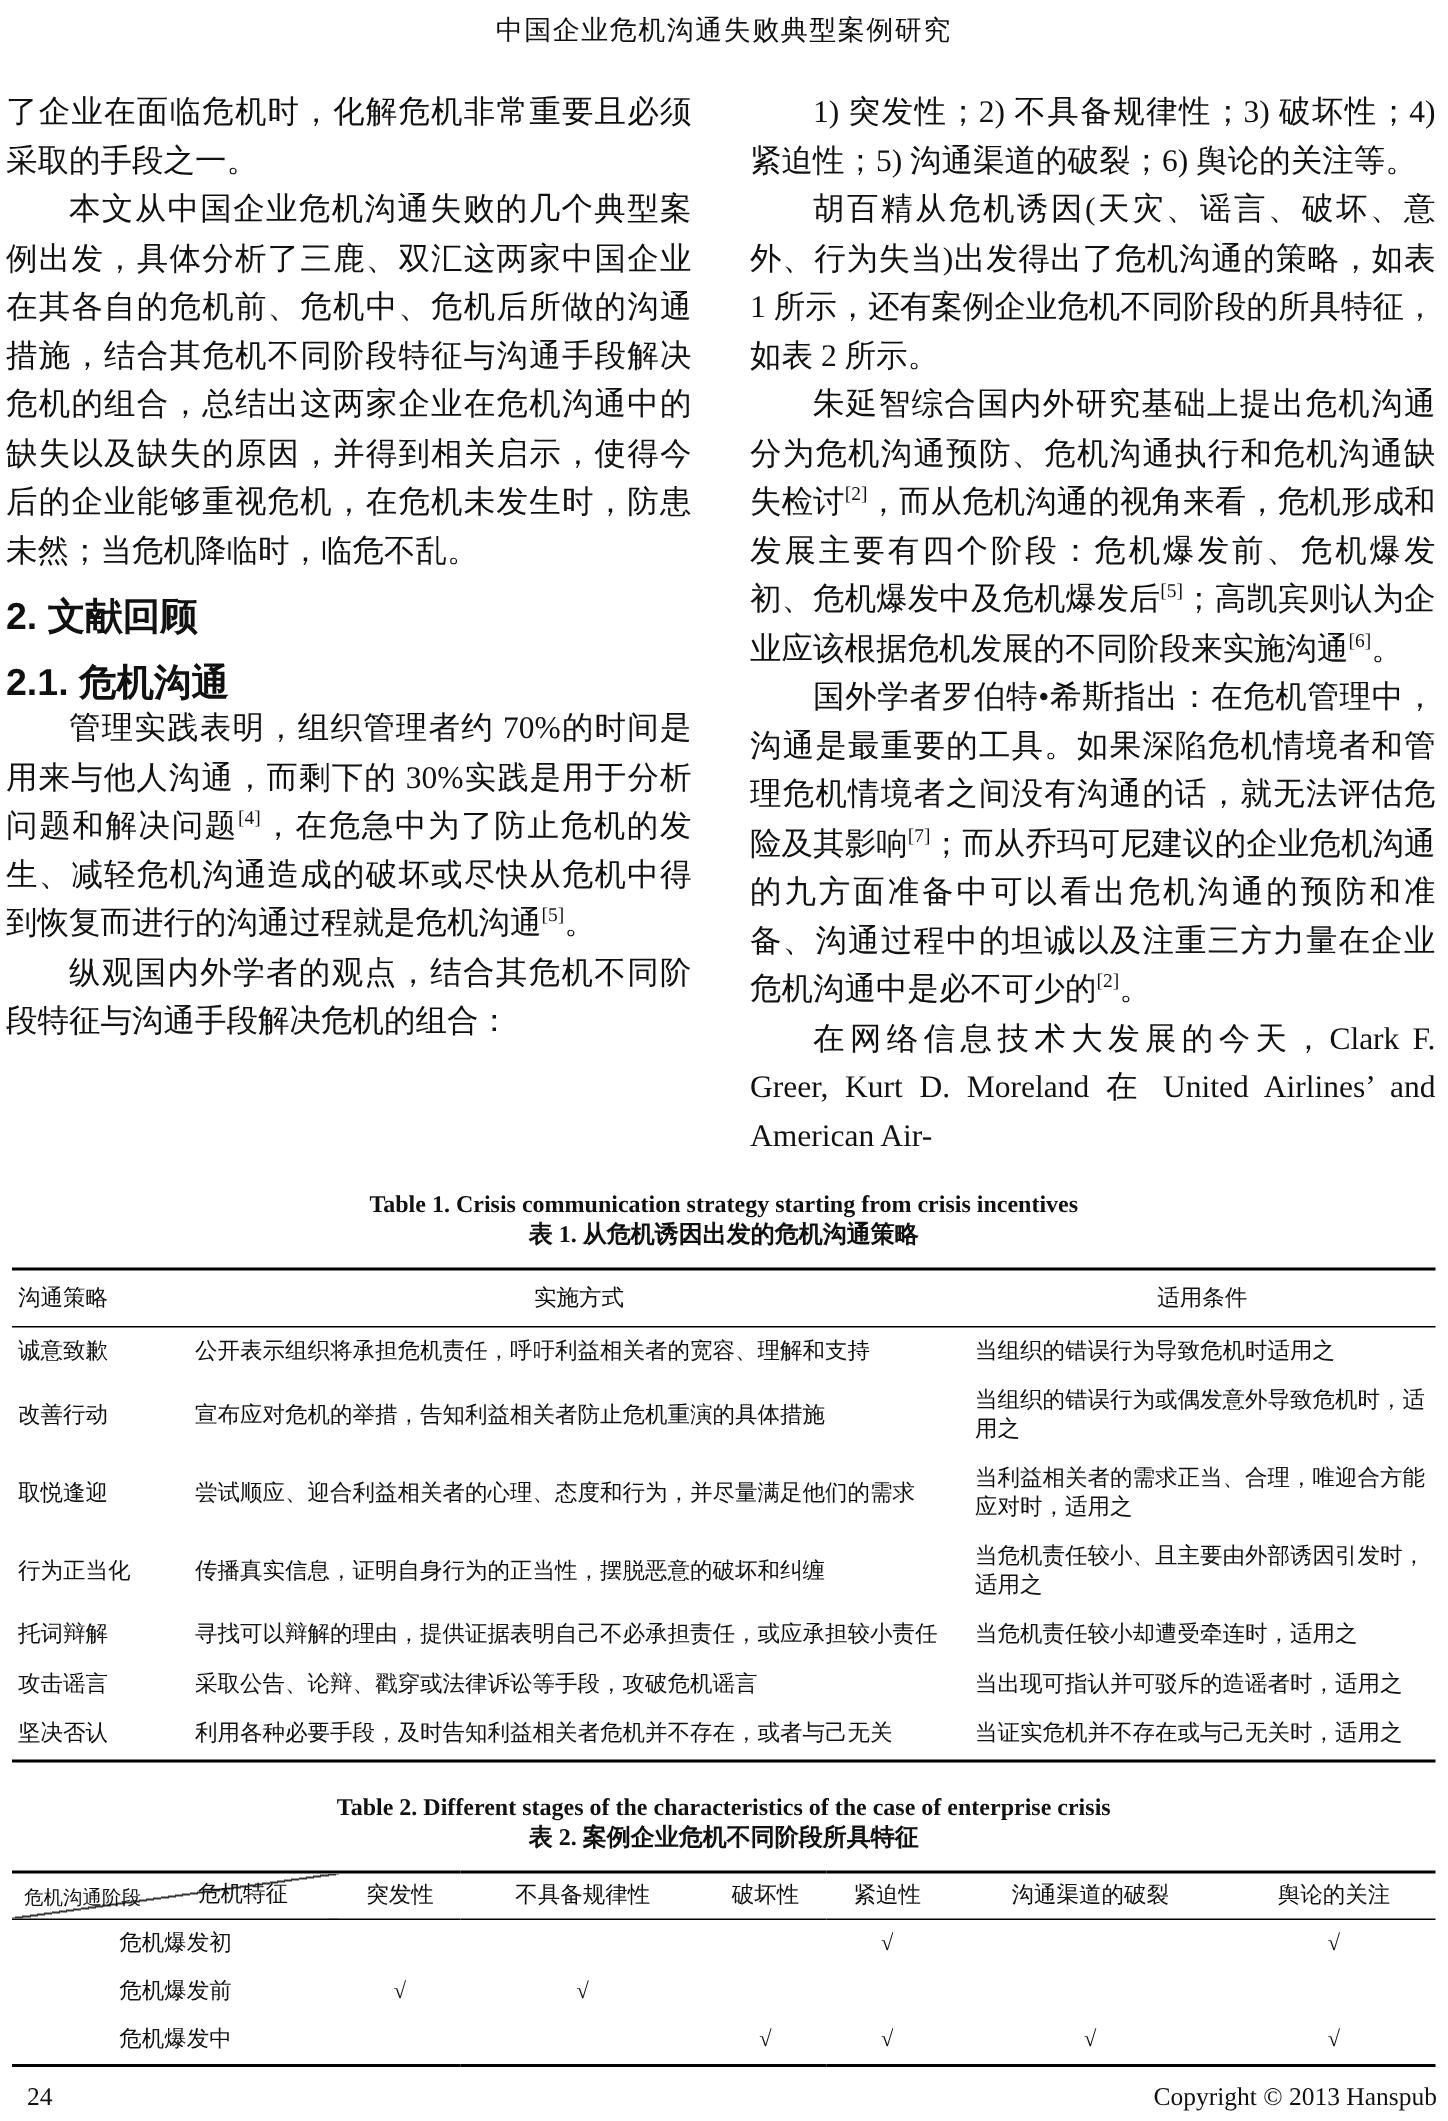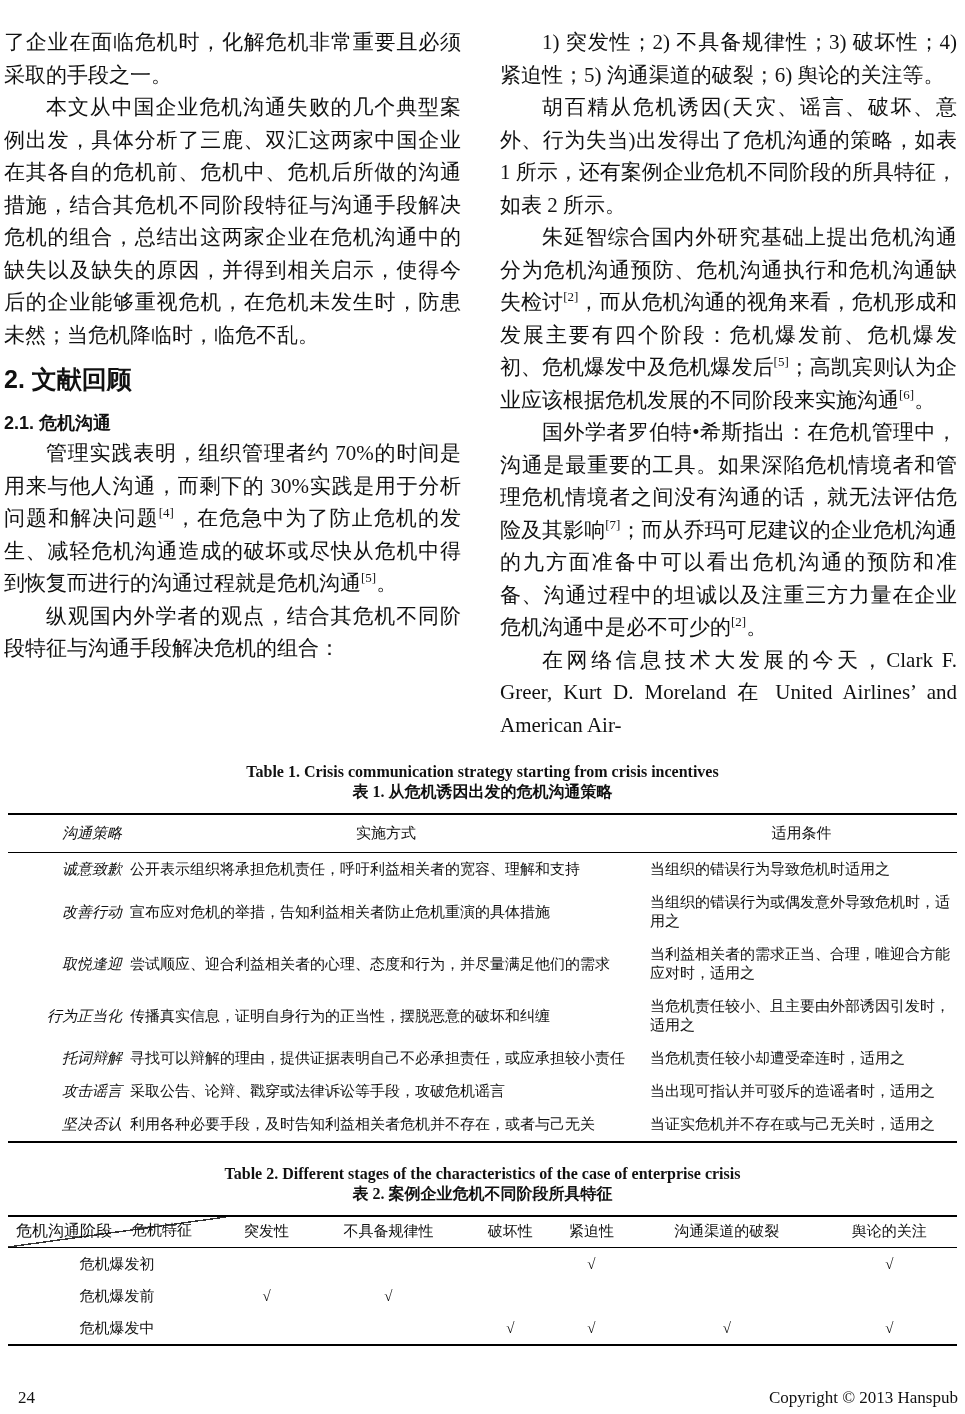--- a/index.html
+++ b/index.html
@@ -39,21 +39,21 @@
     vertical-align: super;
   }
   h2.sec {
     font-size: 25px;
     line-height: 30px;
     font-weight: bold;
     margin: 13px 0 0 0;
     font-family: "Liberation Sans", "DejaVu Sans", sans-serif;
   }
   h3.subsec {
-    font-size: 18px;
+    font-size: 25px;
     line-height: 27px;
     font-weight: bold;
     margin: 16px 0 0 0;
     font-family: "Liberation Sans", "DejaVu Sans", sans-serif;
   }
   .after-head { margin-top: 12px; }
   .tbl-caption {
     text-align: center;
     font-weight: bold;
     font-size: 16px;
@@ -67,59 +67,60 @@
     border-collapse: collapse;
     font-size: 15px;
     border-top: 2px solid #000;
     border-bottom: 2px solid #000;
   }
   table.datatable thead tr { border-bottom: 1px solid #000; }
   
   #table1 th, #table1 td { font-weight: normal; vertical-align: middle; }
   #table1 th { padding: 9px 4px; }
   #table1 td { padding: 7px 4px; line-height: 19px; }
-  #table1 .c-strategy { width: 118px; text-align: right; font-style: italic; }
+  #table1 .c-strategy { width: 118px; text-align: left; }
   #table1 .c-method   { width: 520px; text-align: left; }
   #table1 .c-cond     { text-align: left; }
   #table1 th.c-method, #table1 th.c-cond { text-align: center; }
   
   #table2 th, #table2 td { font-weight: normal; vertical-align: middle; text-align: center; }
   #table2 td { padding: 7px 2px; line-height: 18px; }
   #table2 .corner {
     width: 218px;
     height: 31px;
     padding: 0;
     position: relative;
     background: linear-gradient(to bottom right,
       transparent 0%, transparent calc(50% - 0.7px),
       #333 calc(50% - 0.7px), #333 calc(50% + 0.7px),
       transparent calc(50% + 0.7px), transparent 100%);
   }
   #table2 .corner .top-label {
     position: absolute; top: 4px; right: 34px; font-size: 15px;
   }
   #table2 .corner .bottom-label {
-    position: absolute; bottom: 5px; left: 8px; font-size: 16px;
+    position: absolute; bottom: 5px; left: 8px; font-size: 13px;
   }
   #table2 .stage-cell { text-align: center; }
   .page-footer {
     position: absolute;
     left: 0; right: 0; bottom: 6px;
     display: flex;
     justify-content: space-between;
     padding: 0 7px 0 18px;
     font-size: 17px;
     line-height: 20px;
   }
 </style>
 </head>
 <body>
 
 <div class="page">
 
+  <div class="page-header">中国企业危机沟通失败典型案例研究</div>
 
   <div class="columns">
     <div class="col">
       <p>了企业在面临危机时，化解危机非常重要且必须采取的手段之一。</p>
       <p class="ind">本文从中国企业危机沟通失败的几个典型案例出发，具体分析了三鹿、双汇这两家中国企业在其各自的危机前、危机中、危机后所做的沟通措施，结合其危机不同阶段特征与沟通手段解决危机的组合，总结出这两家企业在危机沟通中的缺失以及缺失的原因，并得到相关启示，使得今后的企业能够重视危机，在危机未发生时，防患未然；当危机降临时，临危不乱。</p>
       <h2 class="sec">2. 文献回顾</h2>
       <h3 class="subsec">2.1. 危机沟通</h3>
       <p class="ind after-head">管理实践表明，组织管理者约 70%的时间是用来与他人沟通，而剩下的 30%实践是用于分析问题和解决问题<sup>[4]</sup>，在危急中为了防止危机的发生、减轻危机沟通造成的破坏或尽快从危机中得到恢复而进行的沟通过程就是危机沟通<sup>[5]</sup>。</p>
       <p class="ind">纵观国内外学者的观点，结合其危机不同阶段特征与沟通手段解决危机的组合：</p>
     </div>

